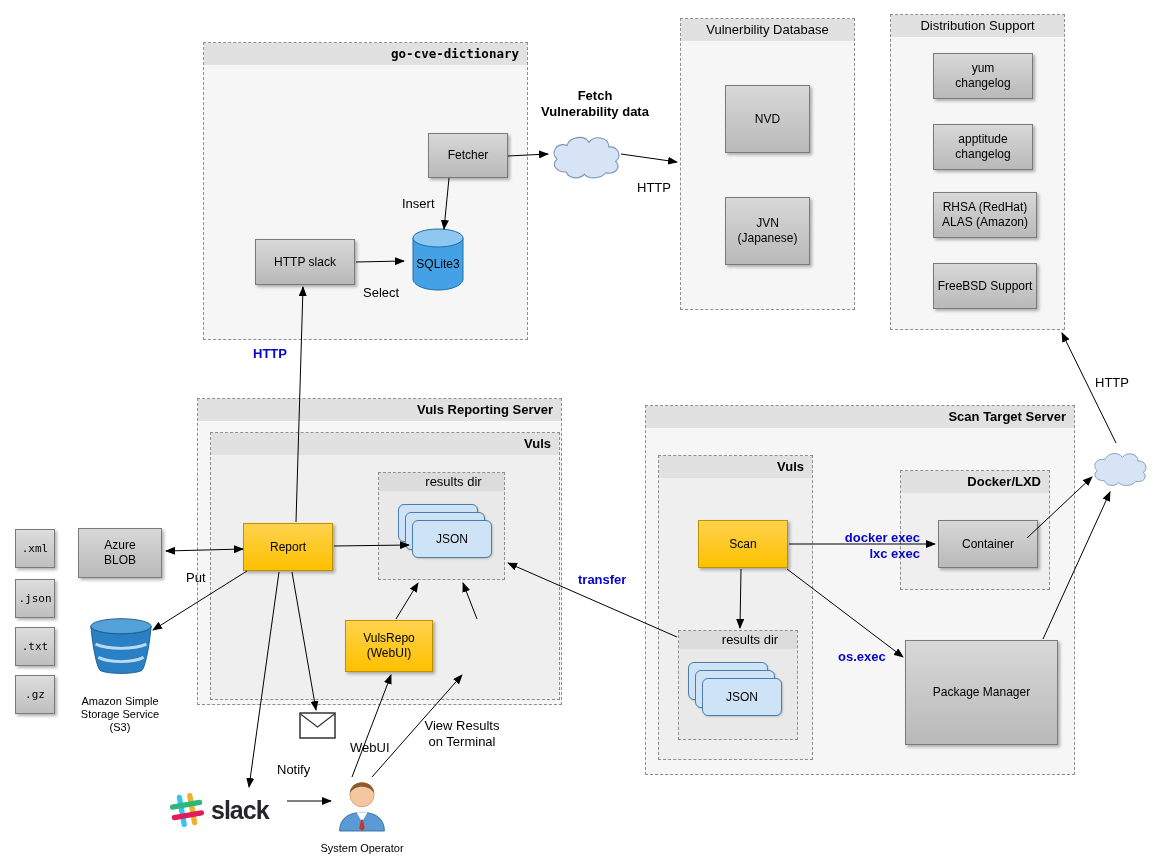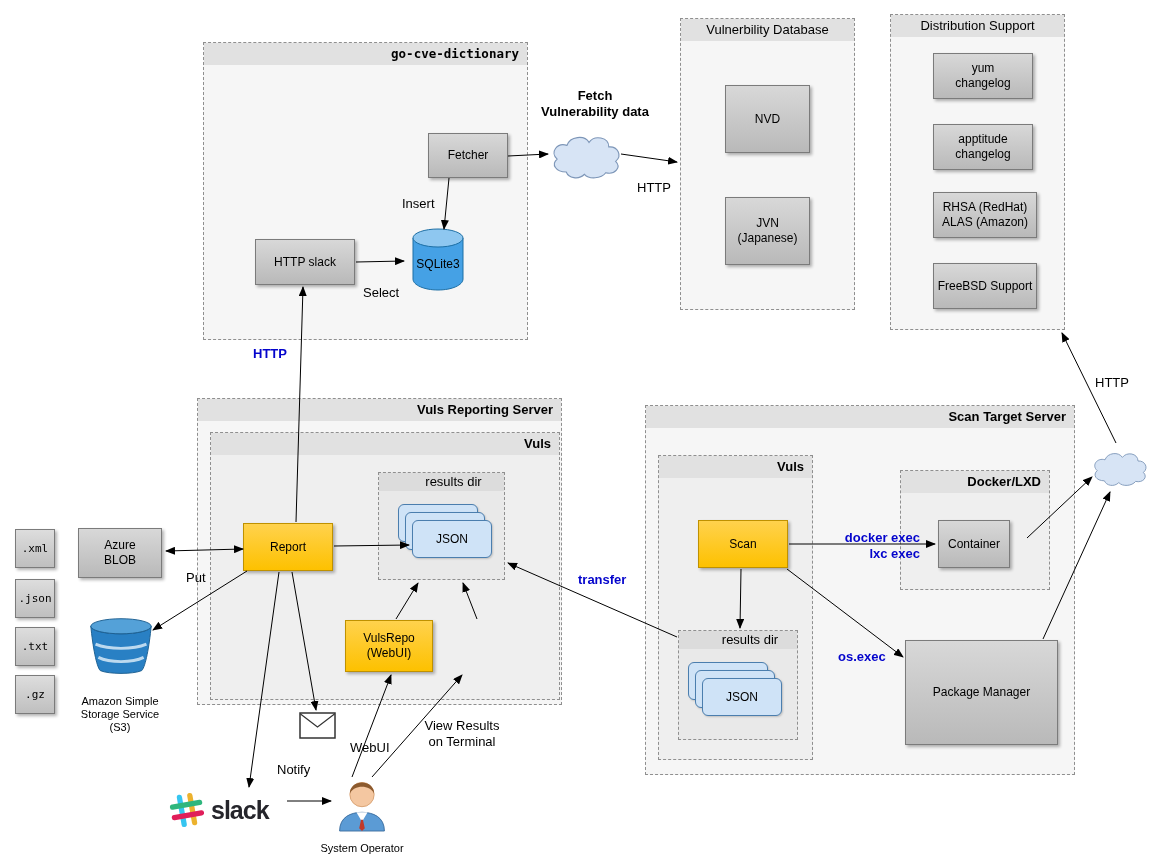--- a/index.html
+++ b/index.html
@@ -116,21 +116,21 @@
 
   <div class="gbox" style="left:933px;top:192px;width:104px;height:46px">
     <span class="bl">RHSA (RedHat)
 ALAS (Amazon)</span>
     </div>
 
   <div class="gbox" style="left:933px;top:263px;width:104px;height:46px">
     <span class="bl">FreeBSD Support</span>
     </div>
 
-  <div class="gbox" style="left:938px;top:520px;width:72px;height:48px">
+  <div class="gbox" style="left:938px;top:520px;width:100px;height:48px">
     <span class="bl">Container</span>
     </div>
 
   <div class="gbox" style="left:905px;top:640px;width:153px;height:105px">
     <span class="bl">Package Manager</span>
     </div>
 
   <div class="gbox" style="left:78px;top:528px;width:84px;height:50px">
     <span class="bl">Azure
 BLOB</span>

